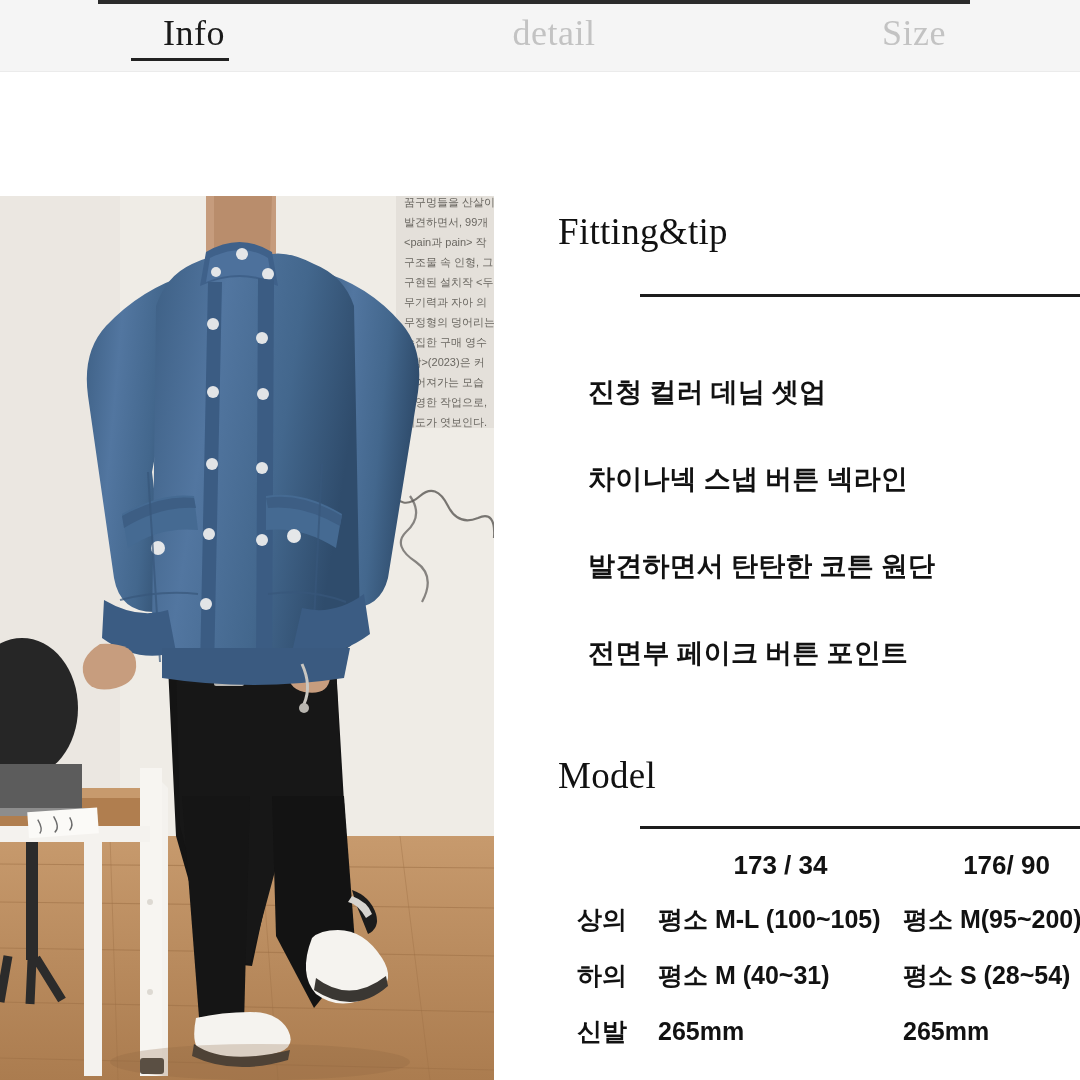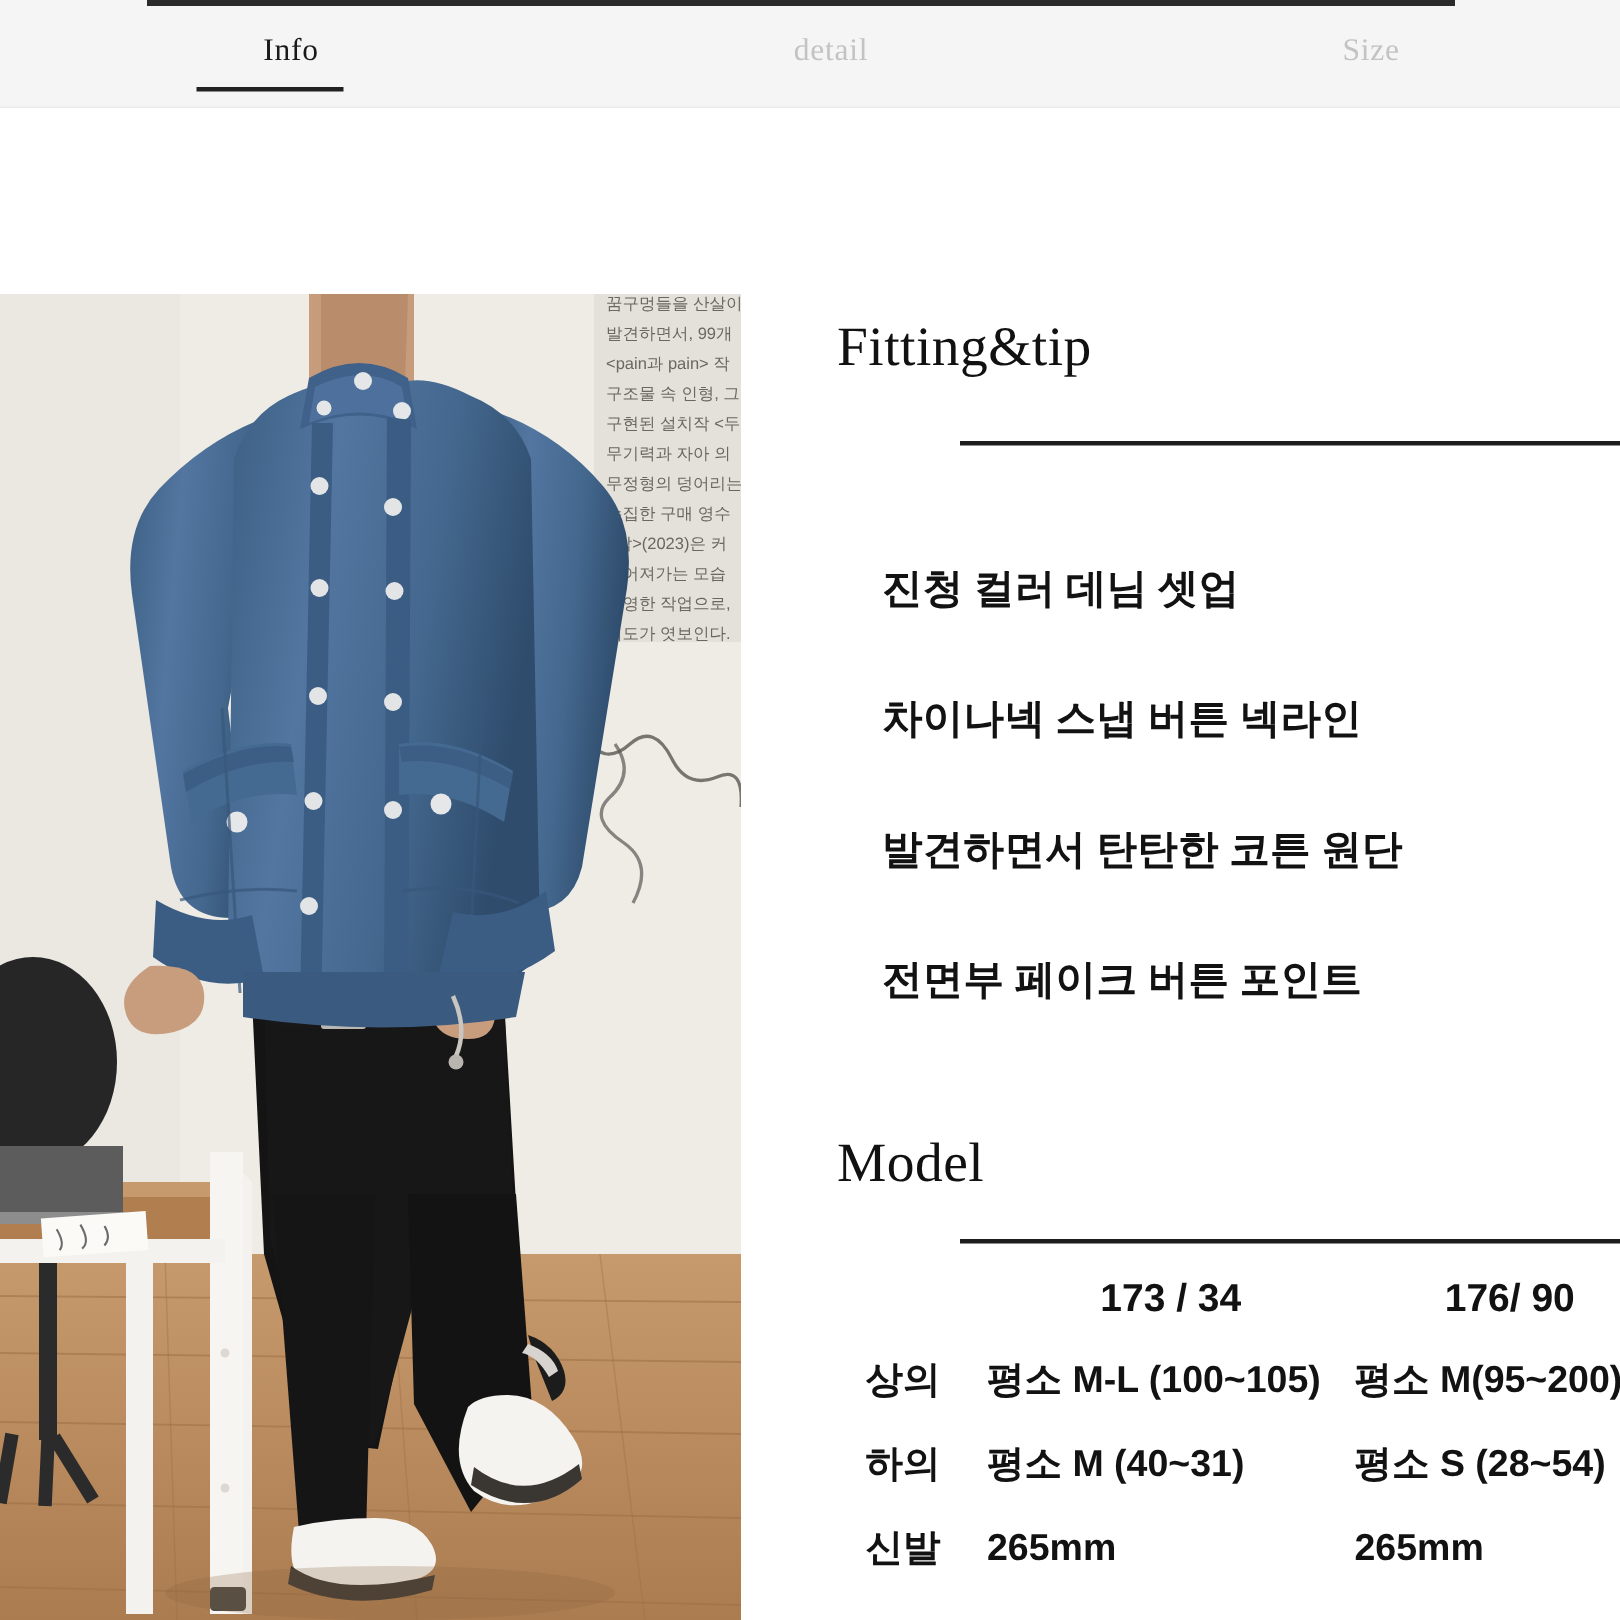--- a/index.html
+++ b/index.html
@@ -42,21 +42,21 @@
   }
   .tab {
     flex: 1 1 0;
     display: flex;
     align-items: center;
     justify-content: center;
     position: relative;
   }
   .tab-label {
     font-family: "Liberation Serif", serif;
-    font-size: 21px;
+    font-size: 36px;
     line-height: 1;
     letter-spacing: 0.5px;
     padding-bottom: 6px;
     display: block;
     margin-left: 28px;
   }
   .tab.active .tab-label {
     color: #1a1a1a;
   }
   .tab.inactive .tab-label {

